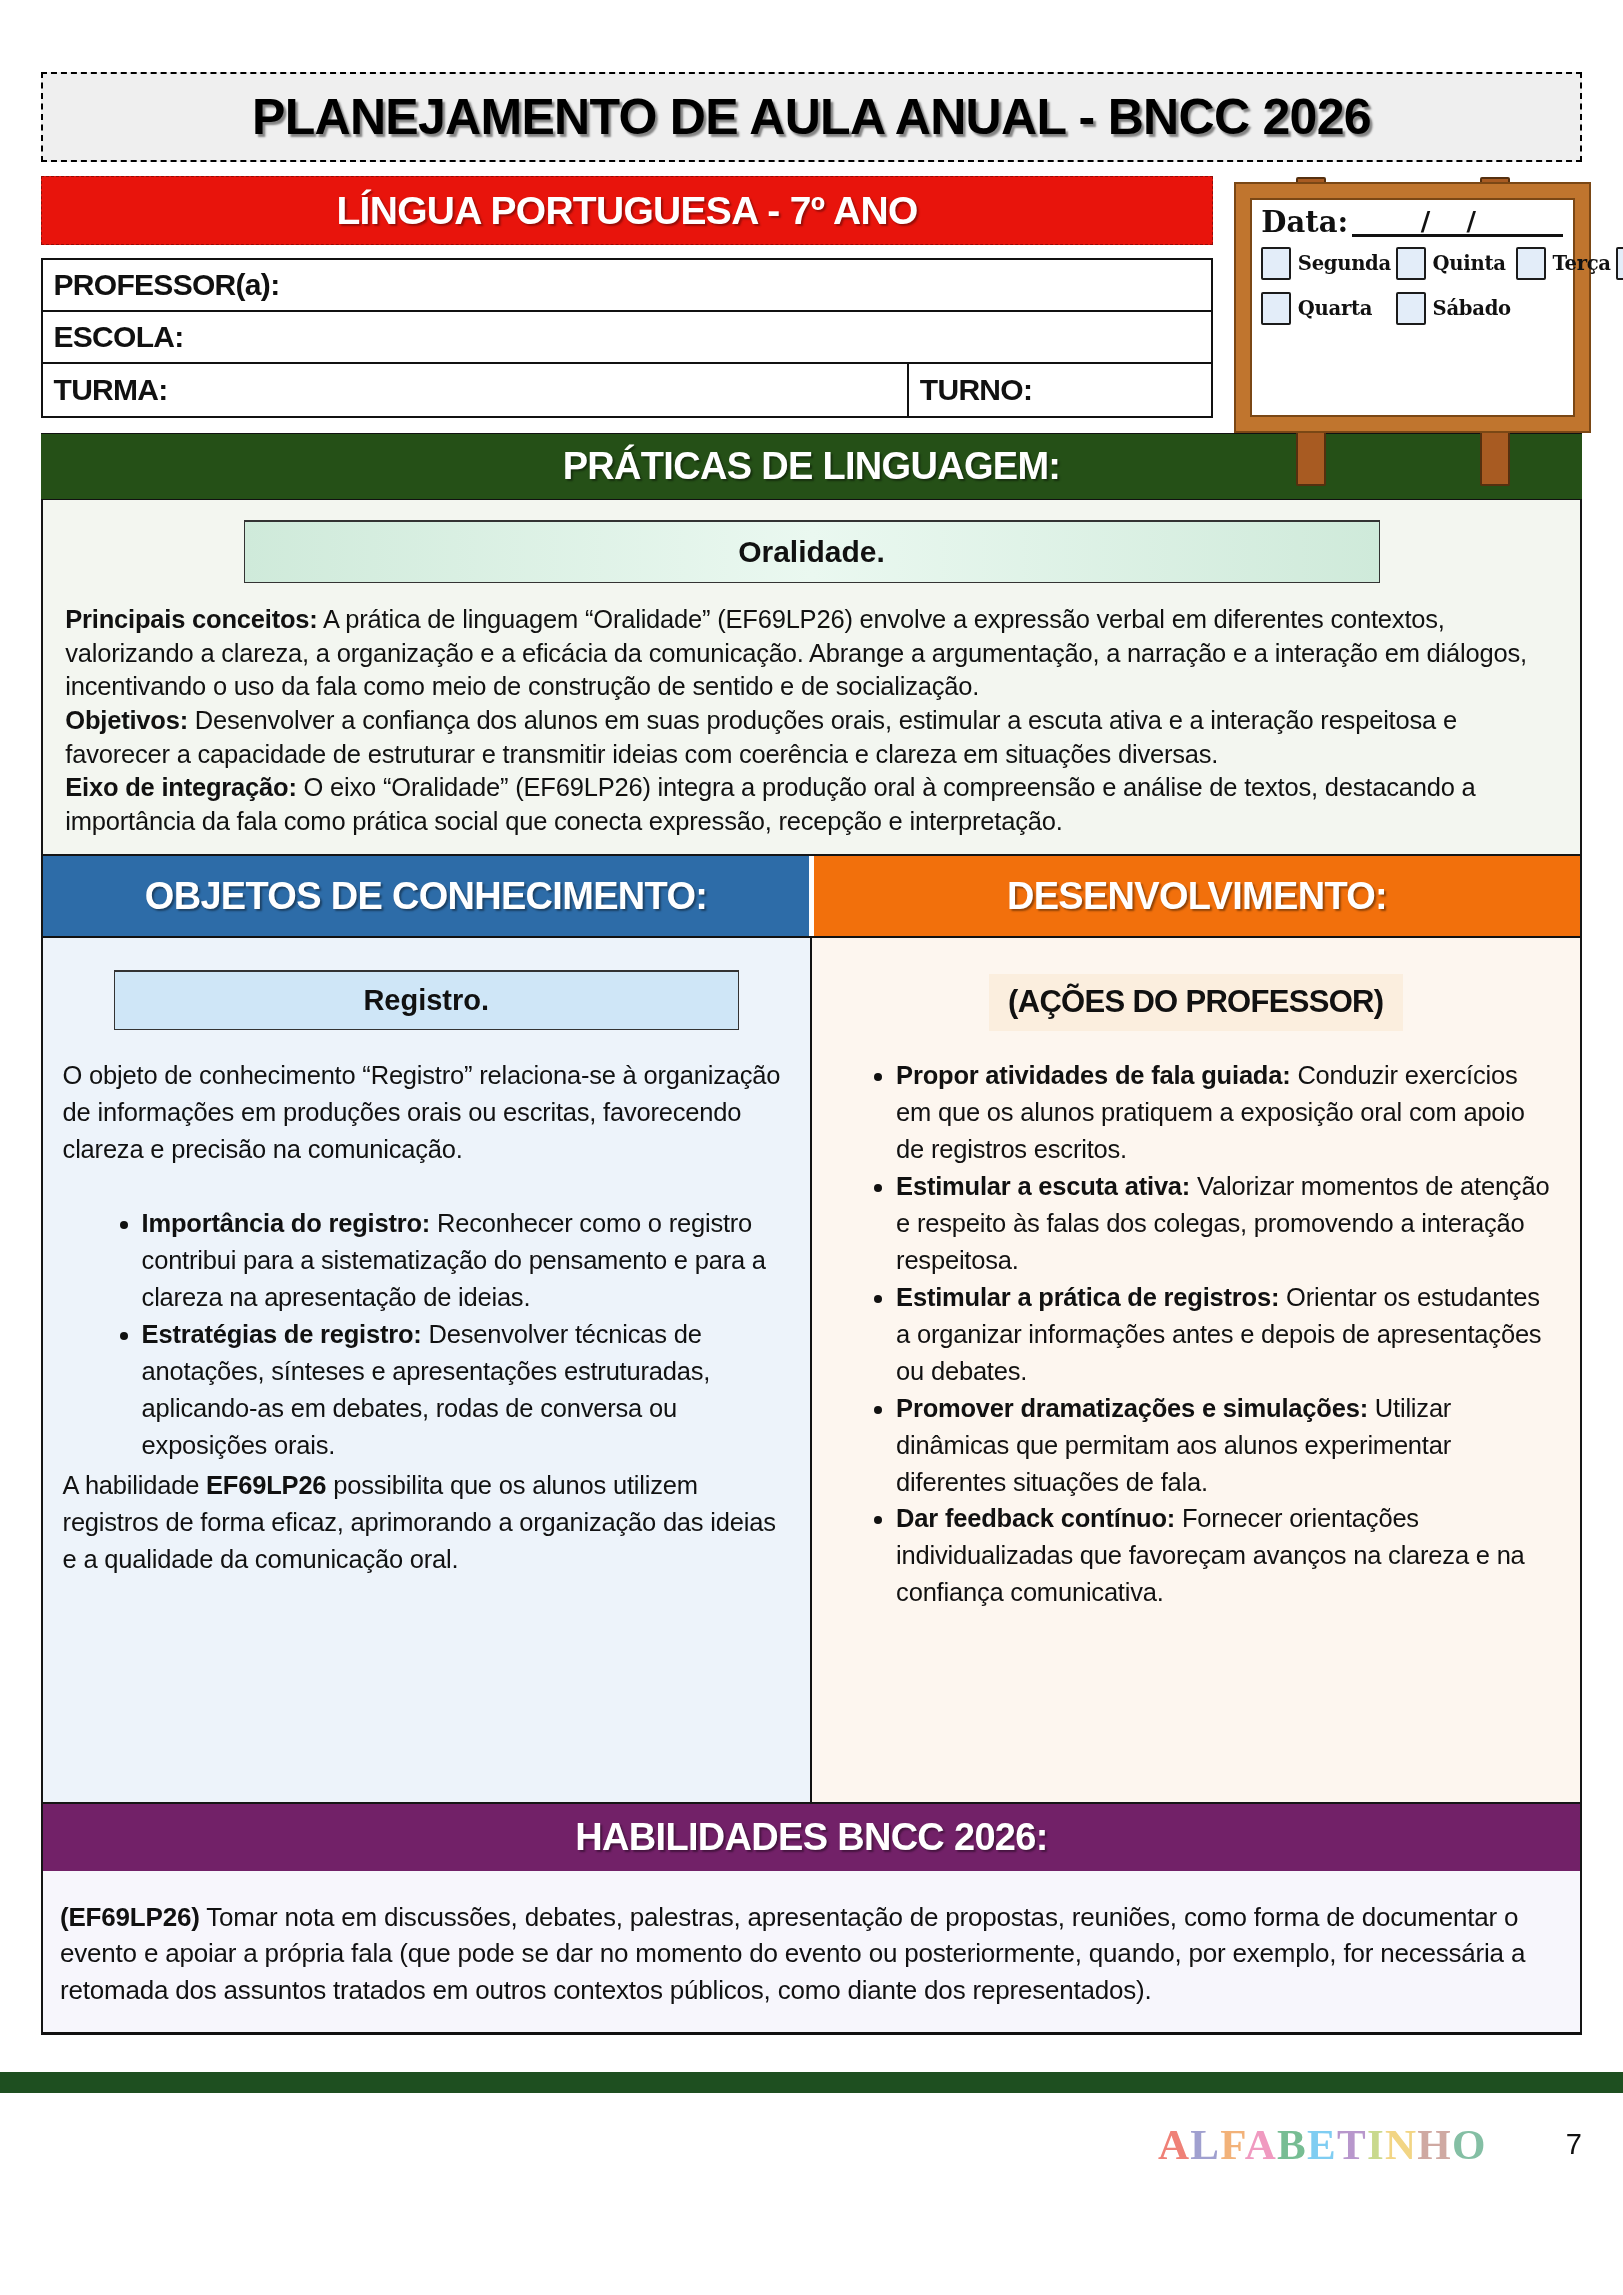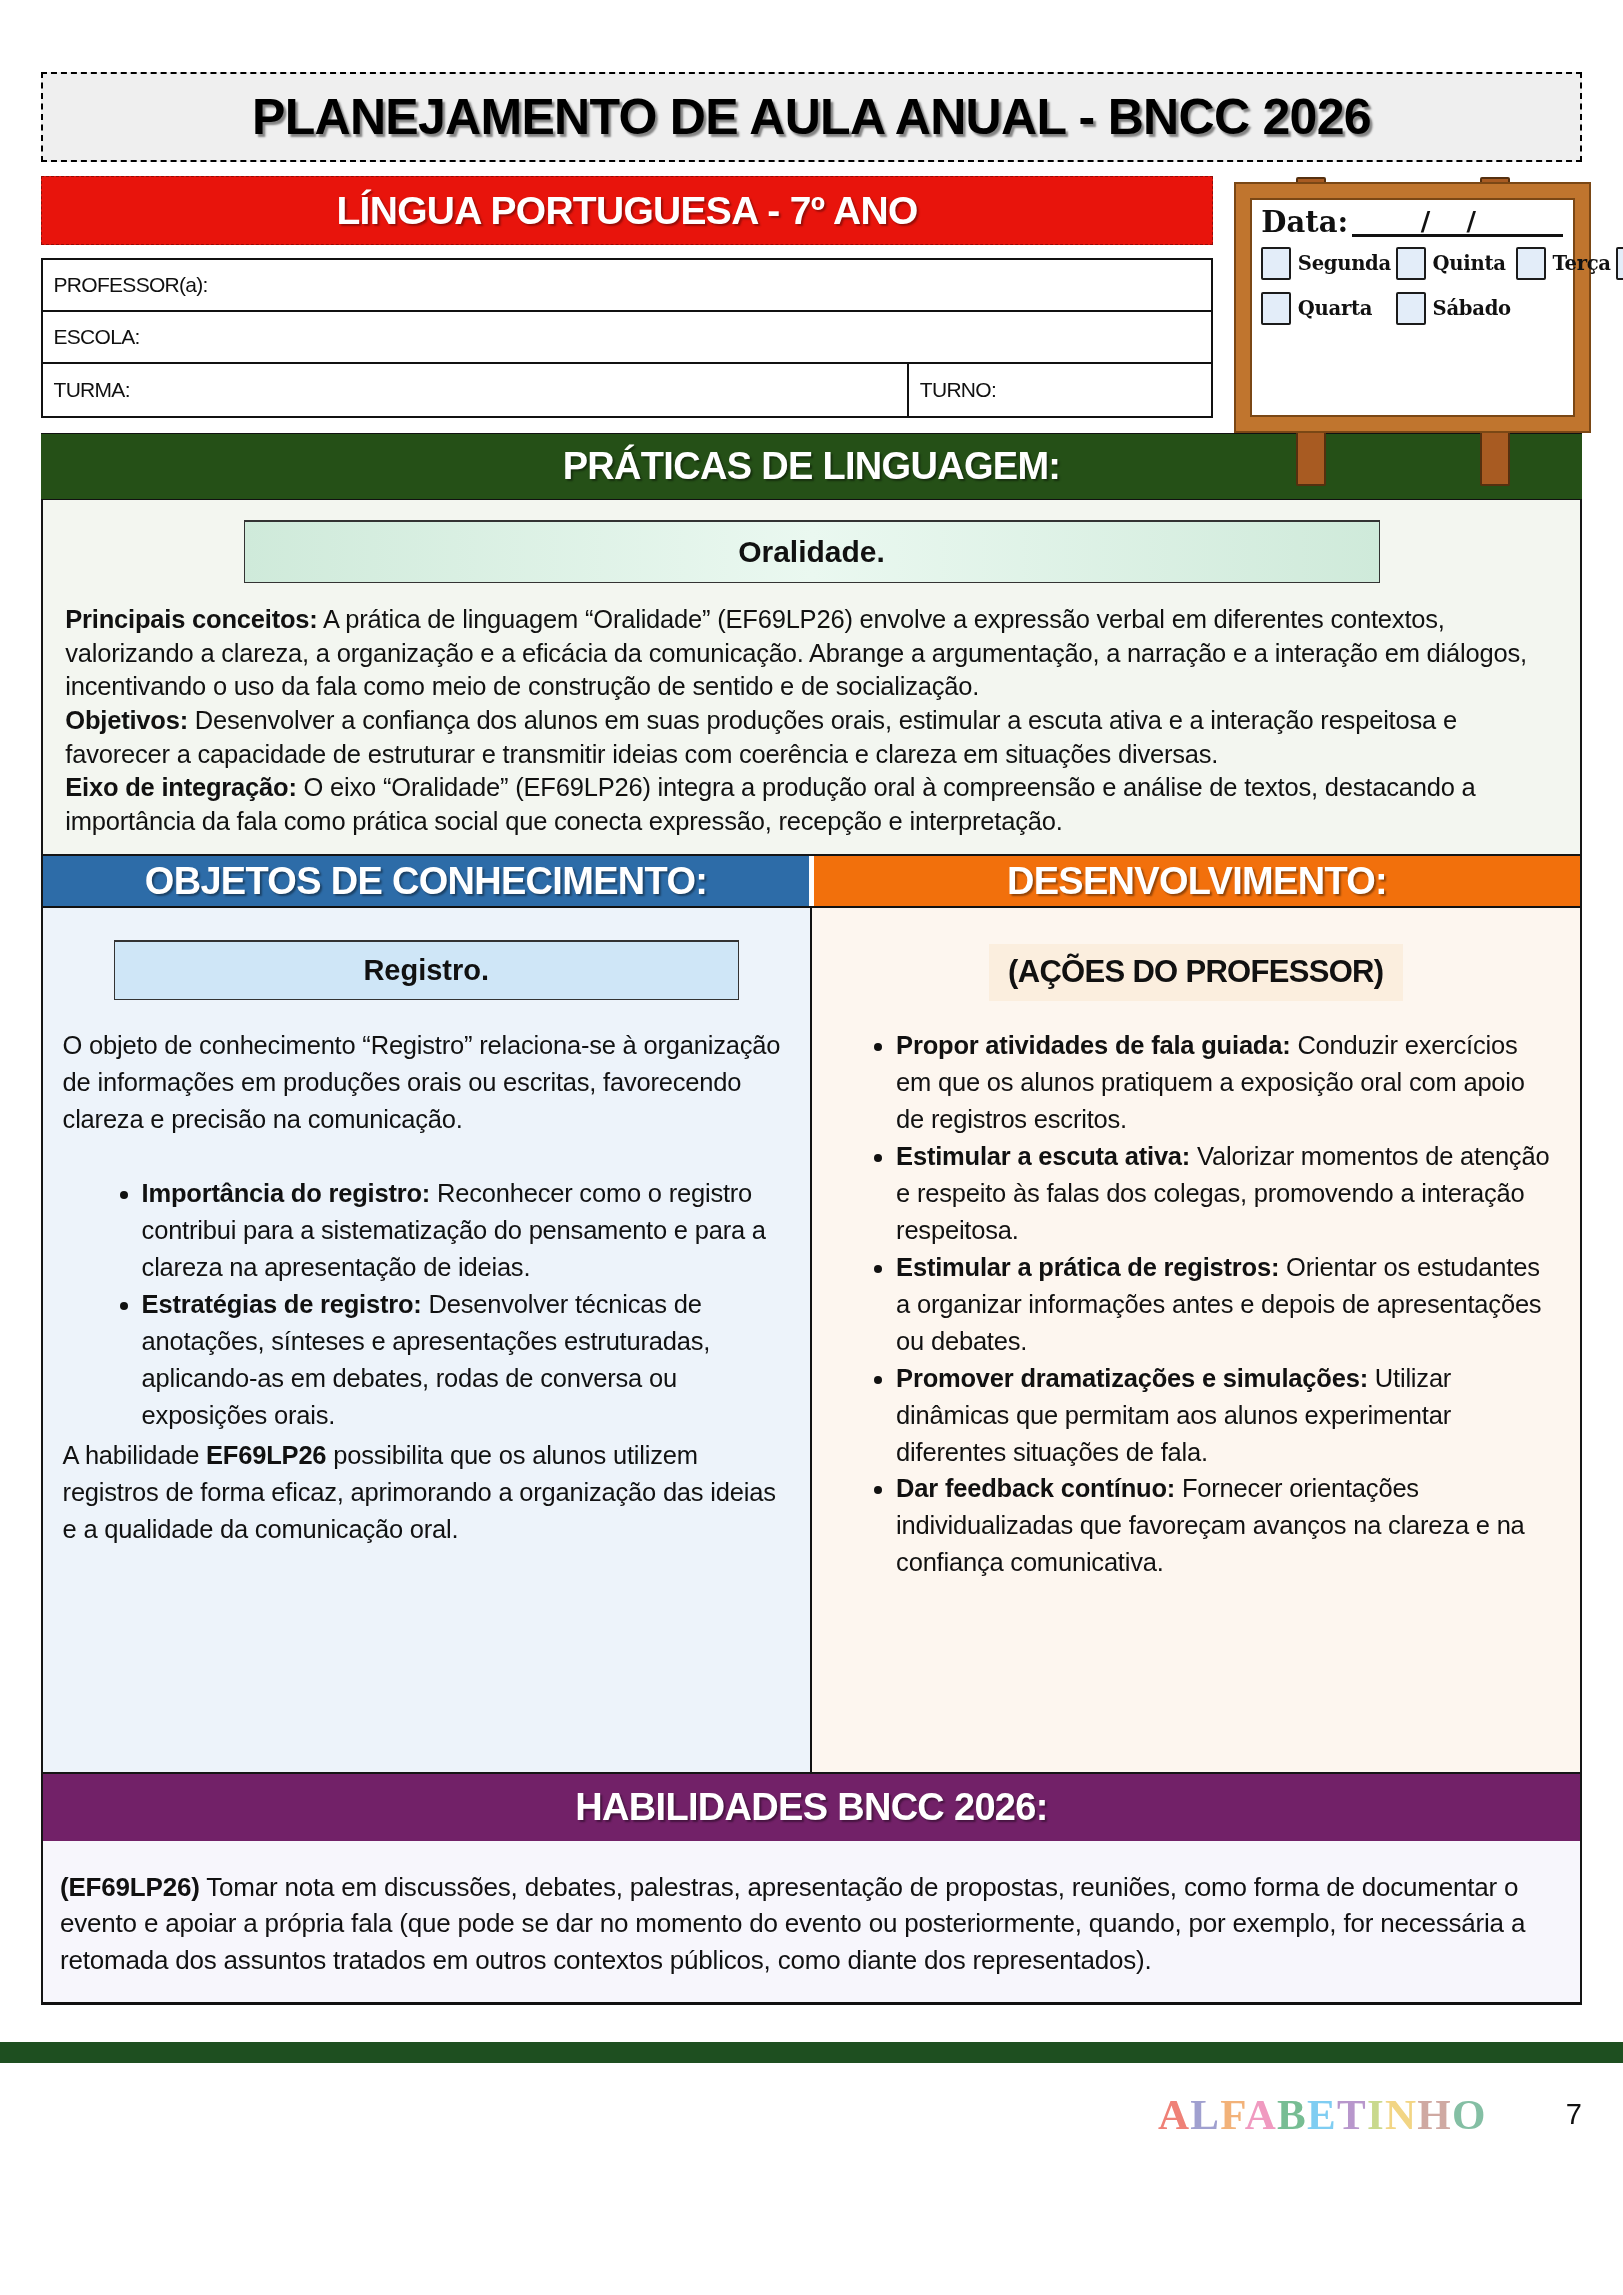--- a/index.html
+++ b/index.html
@@ -62,21 +62,21 @@
   .info-table{
     margin-top:13px;width:1172px;
     border:2px solid #111;background:#fff;
   }
   .info-row{
     height:52px;display:flex;align-items:center;
     border-bottom:2px solid #111;
   }
   .info-row:last-child{border-bottom:none;}
   .info-label{
-    font-size:21px;font-weight:400;letter-spacing:-0.7px;
+    font-size:30px;font-weight:700;letter-spacing:-0.7px;
     padding-left:10.5px;white-space:nowrap;
   }
   .info-blank{flex:1;height:100%;}
   .info-cell-left{display:flex;align-items:center;width:74%;height:100%;}
   .info-cell-right{display:flex;align-items:center;flex:1;height:100%;border-left:2px solid #111;}
 
   
   .sign{position:absolute;right:-6.5px;top:8px;width:353px;height:247px;}
   .sign-post{
     position:absolute;width:30px;background:#a85b22;
@@ -138,21 +138,21 @@
     display:flex;align-items:center;justify-content:center;
   }
   .topic-box span{font-size:30px;font-weight:800;}
   .body-text{font-size:25.5px;line-height:1.32;letter-spacing:-0.2px;padding:0 7.9px;}
   .body-text b{font-weight:800;}
 
   
   .columns{border:2px solid #151515;border-top:none;}
   .col-headers{display:flex;border-bottom:2px solid #111;}
   .col-header{
-    flex:1;height:50px;display:flex;align-items:center;justify-content:center;
+    flex:1;height:80px;display:flex;align-items:center;justify-content:center;
   }
   .col-header + .col-header{border-left:5.2px solid #fff;}
   .col-header-blue{background:var(--blue-header);}
   .col-header-orange{background:var(--orange-header);}
   .col-bodies{display:flex;min-height:864px;}
   .col-left{
     width:50%;background:var(--leftcol-bg);
     border-right:2px solid #111;padding:6.5px 19.6px 19.6px;
   }
   .col-right{width:50%;background:var(--rightcol-bg);padding:6.5px 19.6px 19.6px;}

